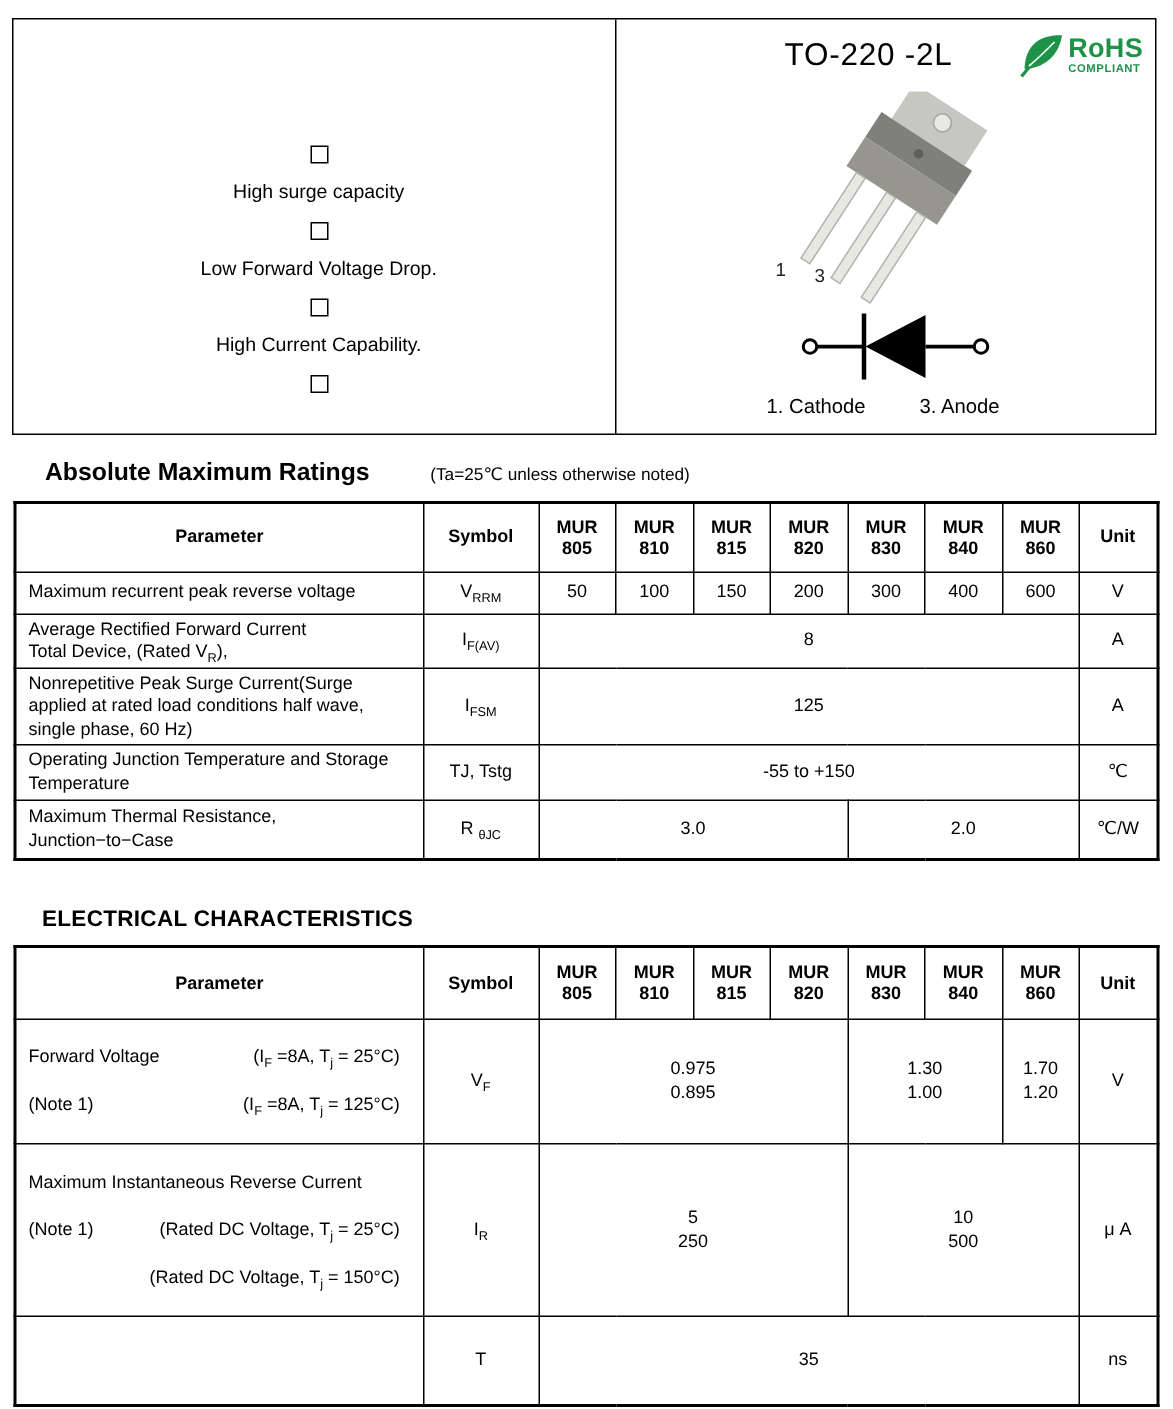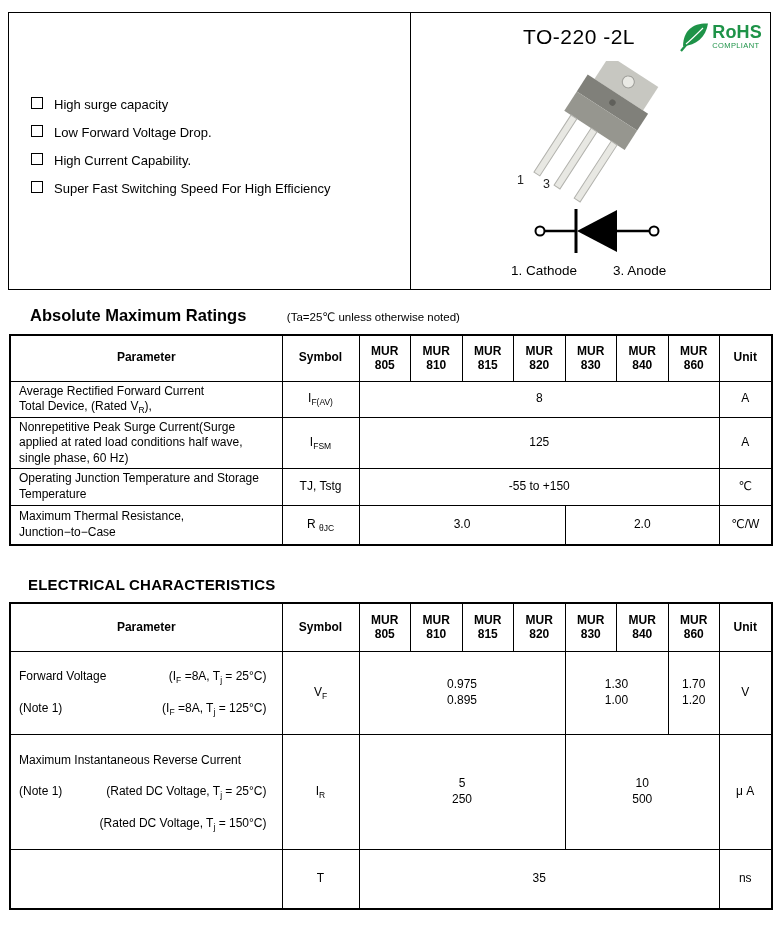--- a/index.html
+++ b/index.html
@@ -13,29 +13,29 @@
   sub { font-size: 8.5px; line-height: 0; }
 
   
   .top-box {
     margin: 12px 8px 0 8px; width: 763px; height: 278px;
     border: 1.5px solid #000; display: flex;
   }
   .left-panel { width: 402px; border-right: 1.5px solid #000; padding: 84px 16px 0 22px; }
   .part-range { font-size: 17px; font-weight: bold; margin: 0 0 28px 0; letter-spacing: .2px; }
   .features-title { font-size: 16px; font-weight: bold; margin: 0 0 14px 0; }
-  .feature-item { display: flex; gap: 11px; font-size: 13px; margin-bottom: 13px; }
+  .feature-item { display: flex; align-items: center; gap: 11px; font-size: 13px; margin-bottom: 13px; flex-direction: column; }
   .cbox { width: 12px; height: 12px; border: 1.3px solid #000; flex: 0 0 auto; }
 
   .right-panel { position: relative; flex: 1; }
   .pkg-title { position: absolute; left: 112px; top: 12px; font-size: 21px; letter-spacing: .5px; }
   .rohs { position: absolute; right: 8px; top: 7px; display: flex; align-items: flex-start; gap: 2px; }
   .rohs-text { display: flex; flex-direction: column; line-height: 1; margin-top: 3px; }
   .rohs-big { font-size: 18px; font-weight: bold; color: #1e9348; letter-spacing: .2px; }
-  .rohs-small { font-size: 7.5px; font-weight: normal; color: #1e9348; letter-spacing: .4px; margin-top: 1px; }
+  .rohs-small { font-size: 7.5px; font-weight: bold; color: #1e9348; letter-spacing: .4px; margin-top: 1px; }
   .pkg-img { position: absolute; left: 28px; top: 48px; }
   .pin-label { position: absolute; font-size: 12.5px; color: #222; }
   .pin-label.p1 { left: 106px; top: 160px; }
   .pin-label.p3 { left: 132px; top: 164px; }
   .diode { position: absolute; left: 122px; top: 190px; }
   .pin-legend { position: absolute; left: 100px; top: 250px; font-size: 13.5px; display: flex; gap: 36px; }
 
   
   .amr-title { margin: 16px 0 0 30px; }
   .amr-title .t1 { font-size: 16.5px; font-weight: bold; }
@@ -64,21 +64,20 @@
     <div class="feature-item">
       <span class="cbox"></span>
       <span>Low Forward Voltage Drop.</span>
     </div>
     <div class="feature-item">
       <span class="cbox"></span>
       <span>High Current Capability.</span>
     </div>
     <div class="feature-item">
       <span class="cbox"></span>
-      <span>Super Fast Switching Speed For High Efficiency</span>
     </div>
   </div>
 
   <div class="right-panel">
     <div class="pkg-title">TO-220 -2L</div>
 
     <div class="rohs">
       <span>
         <svg width="30" height="32" viewBox="0 0 30 32">
           <path d="M3,26 C3.5,10 13,3 28,3.5 C26,17 16,25.5 3,26 Z" fill="#1e9348"></path>
@@ -177,20 +176,32 @@
           <div>840</div>
         </th>
       <th class="dev">
           <div>MUR</div>
           <div>860</div>
         </th>
       <th>Unit</th>
     </tr>
   </thead>
   <tbody>
+    <tr style="height:28px">
+      <td class="param">Maximum recurrent peak reverse voltage</td>
+      <td class="sym">V<sub>RRM</sub></td>
+      <td class="vcell">50</td>
+      <td class="vcell">100</td>
+      <td class="vcell">150</td>
+      <td class="vcell">200</td>
+      <td class="vcell">300</td>
+      <td class="vcell">400</td>
+      <td class="vcell">600</td>
+      <td>V</td>
+    </tr>
     <tr style="height:36px">
       <td class="param">Average Rectified Forward Current
 Total Device, (Rated V<sub>R</sub>),</td>
       <td class="sym">I<sub>F(AV)</sub></td>
       <td class="vcell" colspan="7">8</td>
       <td>A</td>
     </tr>
     <tr style="height:50px">
       <td class="param">Nonrepetitive Peak Surge Current(Surge
 applied at rated load conditions half wave,

